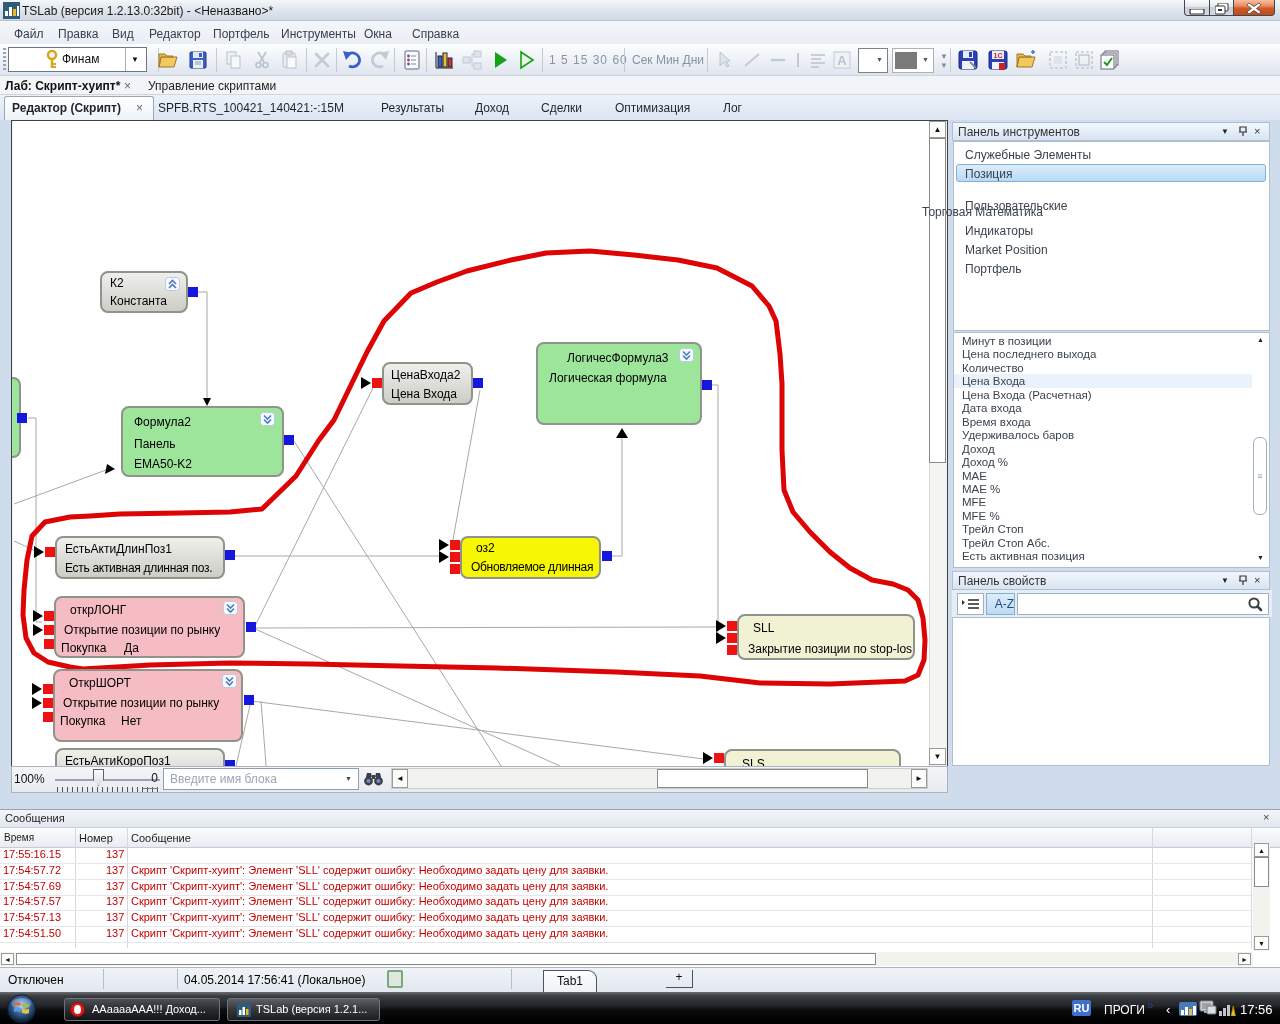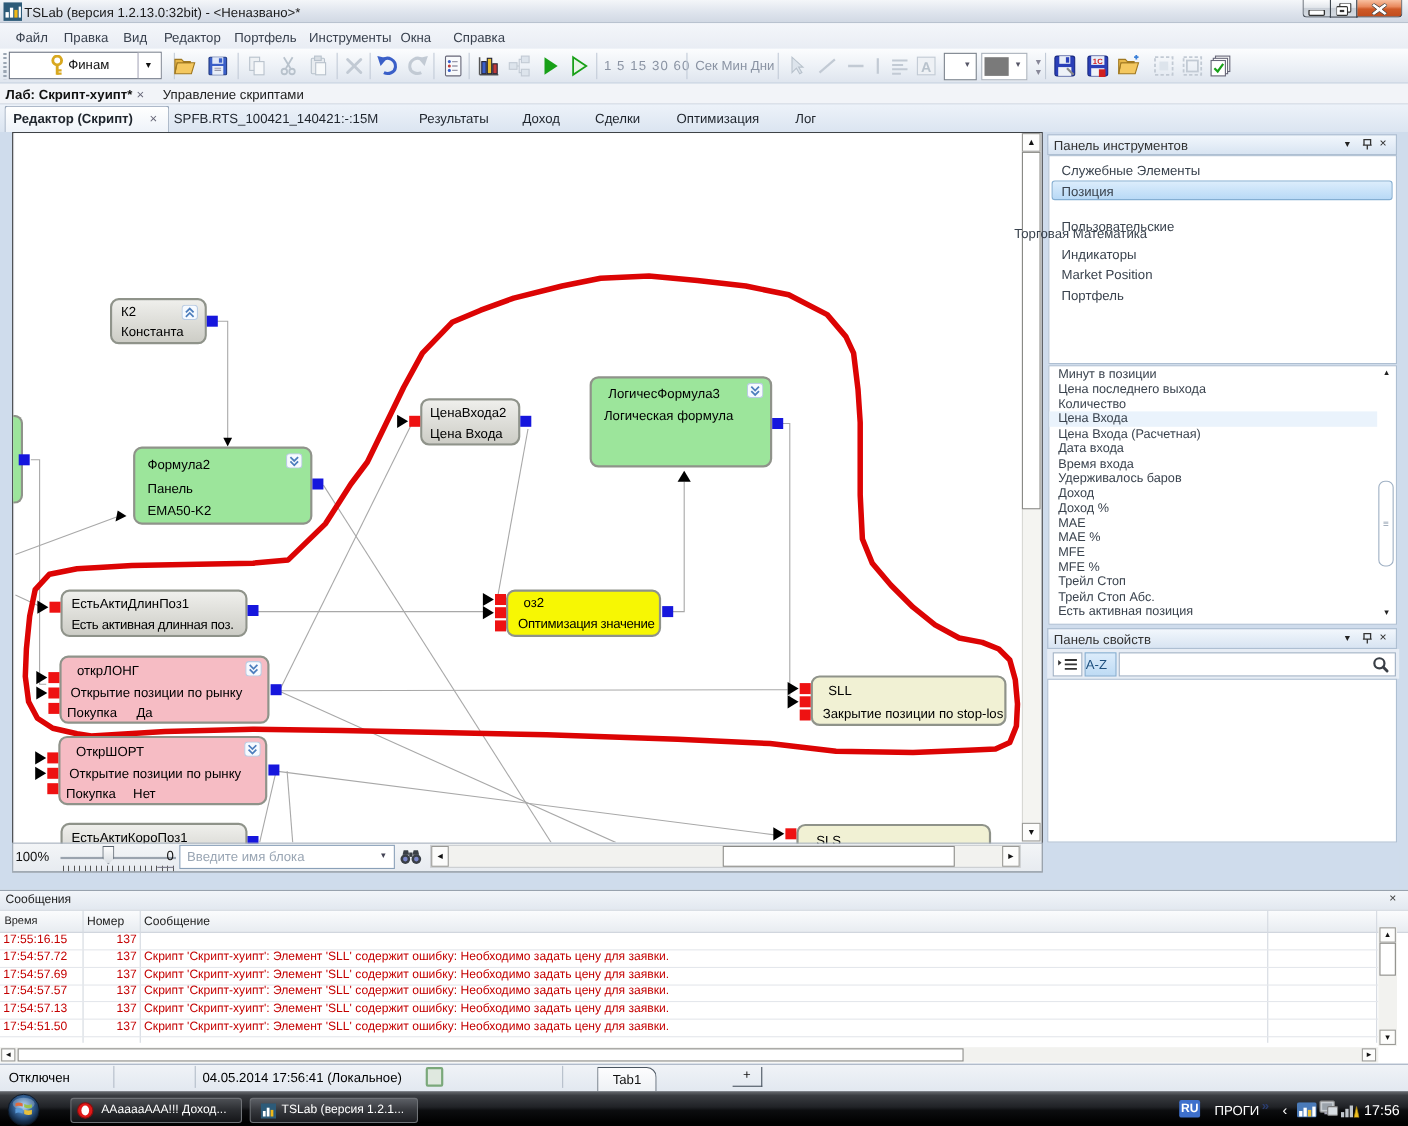--- a/index.html
+++ b/index.html
@@ -325,38 +325,38 @@
   </svg>
 <div class="abs conn cblue" style="left:284px;top:435px"></div>
 <div class="abs blk gray" style="left:382px;top:362px;width:91px;height:43px">
     <b style="position:absolute;left:7px;top:4px">ЦенаВхода2</b>
     <div style="position:absolute;left:7px;top:23px">Цена Входа</div>
   </div>
 <div class="abs arr" style="left:361px;top:377px"></div>
 <div class="abs conn cred" style="left:372px;top:378px"></div>
 <div class="abs conn cblue" style="left:473px;top:378px"></div>
 <div class="abs blk green" style="left:536px;top:342px;width:166px;height:83px">
-    <div style="position:absolute;left:15px;top:7px">ЛогичесФормула3</div>
+    <div style="position:absolute;left:29px;top:7px">ЛогичесФормула3</div>
     <div style="position:absolute;left:11px;top:27px">Логическая формула</div>
   </div>
 <svg class="abs" style="left:679px;top:348px" width="15" height="14">
     <rect x="0.5" y="0.5" width="14" height="13" rx="3" fill="#f6faff" stroke="#b9cbe2"></rect>
     <path d="M4 3.5 L7.5 7 L11 3.5 M4 7.5 L7.5 11 L11 7.5" stroke="#4d7ebd" stroke-width="1.6" fill="none"></path>
   </svg>
 <div class="abs conn cblue" style="left:702px;top:380px"></div>
 <div class="abs blk gray" style="left:55px;top:536px;width:170px;height:43px">
     <b style="position:absolute;left:8px;top:4px">ЕстьАктиДлинПоз1</b>
     <div style="position:absolute;left:8px;top:23px;letter-spacing:-0.3px">Есть активная длинная поз.</div>
   </div>
 <div class="abs arr" style="left:34px;top:546px"></div>
 <div class="abs conn cred" style="left:45px;top:547px"></div>
 <div class="abs conn cblue" style="left:225px;top:550px"></div>
 <div class="abs blk yellow" style="left:460px;top:536px;width:141px;height:43px">
     <b style="position:absolute;left:14px;top:3px">оз2</b>
-    <div style="position:absolute;left:9px;top:22px;letter-spacing:-0.3px">Оптимизация значение</div>
+    <div style="position:absolute;left:9px;top:22px;letter-spacing:-0.3px">Обновляемое длинная</div>
   </div>
 <div class="abs arr" style="left:439px;top:539px"></div>
 <div class="abs arr" style="left:439px;top:551px"></div>
 <div class="abs conn cred" style="left:450px;top:540px"></div>
 <div class="abs conn cred" style="left:450px;top:552px"></div>
 <div class="abs conn cred" style="left:450px;top:564px"></div>
 <div class="abs conn cblue" style="left:602px;top:551px"></div>
 <div class="abs blk pink" style="left:54px;top:596px;width:191px;height:62px">
     <b style="position:absolute;left:14px;top:5px">открЛОНГ</b>
     <div style="position:absolute;left:8px;top:25px">Открытие позиции по рынку</div>
@@ -375,21 +375,21 @@
 <div class="abs conn cblue" style="left:246px;top:622px"></div>
 <div class="abs blk beige" style="left:737px;top:614px;width:178px;height:46px">
     <b style="position:absolute;left:14px;top:5px">SLL</b>
     <div style="position:absolute;left:9px;top:26px;white-space:nowrap">Закрытие позиции по stop-los</div>
   </div>
 <div class="abs arr" style="left:716px;top:620px"></div>
 <div class="abs arr" style="left:716px;top:632px"></div>
 <div class="abs conn cred" style="left:727px;top:621px"></div>
 <div class="abs conn cred" style="left:727px;top:633px"></div>
 <div class="abs conn cred" style="left:727px;top:645px"></div>
-<div class="abs blk pink" style="left:53px;top:669px;width:190px;height:63px">
+<div class="abs blk pink" style="left:53px;top:669px;width:190px;height:73px">
     <b style="position:absolute;left:14px;top:5px">ОткрШОРТ</b>
     <div style="position:absolute;left:8px;top:25px">Открытие позиции по рынку</div>
     <div style="position:absolute;left:5px;top:43px">Покупка</div>
     <div style="position:absolute;left:66px;top:43px">Нет</div>
   </div>
 <svg class="abs" style="left:222px;top:674px" width="15" height="14">
     <rect x="0.5" y="0.5" width="14" height="13" rx="3" fill="#f6faff" stroke="#b9cbe2"></rect>
     <path d="M4 3.5 L7.5 7 L11 3.5 M4 7.5 L7.5 11 L11 7.5" stroke="#4d7ebd" stroke-width="1.6" fill="none"></path>
   </svg>
 <div class="abs arr" style="left:32px;top:683px"></div>
@@ -466,21 +466,21 @@
 <div class="abs" style="left:952px;top:590px;width:320px;height:27px;background:#e7edf5"></div>
 <div class="abs" style="left:957px;top:593px;width:27px;height:22px;background:#fff;border:1px solid #9fb0c4"></div>
 <svg class="abs" style="left:960px;top:597px" width="20" height="14">
     <path d="M2 3 L5 5.5 L2 8 Z" fill="#333"></path>
     <g stroke="#333" stroke-width="1.6">
       <line x1="8" y1="3" x2="19" y2="3"></line>
       <line x1="8" y1="7" x2="19" y2="7"></line>
       <line x1="8" y1="11" x2="19" y2="11"></line>
     </g>
   </svg>
-<div class="abs" style="left:986px;top:593px;width:29px;height:22px;background:linear-gradient(#dcecfb,#bedbf4);border:1px solid #84aed2;color:#1d4f7e;text-align:left;line-height:20px">A-Z</div>
+<div class="abs" style="left:986px;top:593px;width:29px;height:22px;background:linear-gradient(#dcecfb,#bedbf4);border:1px solid #84aed2;color:#1d4f7e;text-align:right;line-height:20px">A-Z</div>
 <div class="abs" style="left:1017px;top:593px;width:252px;height:22px;background:#fff;border:1px solid #9fb0c4"></div>
 <svg class="abs" style="left:1247px;top:596px" width="16" height="16">
     <circle cx="7" cy="7" r="4.6" fill="none" stroke="#3a3f46" stroke-width="2"></circle>
     <line x1="10.4" y1="10.4" x2="14" y2="14" stroke="#3a3f46" stroke-width="2.6" stroke-linecap="round"></line>
   </svg>
 <div class="abs pbox" style="left:952px;top:617px;width:318px;height:149px"></div>
 <div class="abs" id="msgs"></div>
 <div class="abs" id="msghead"></div>
 <div class="abs" style="left:5px;top:812px;font-size:11px;color:#222">Сообщения</div>
 <div class="abs" style="left:1263px;top:811px;color:#444;font-size:11px">×</div>

